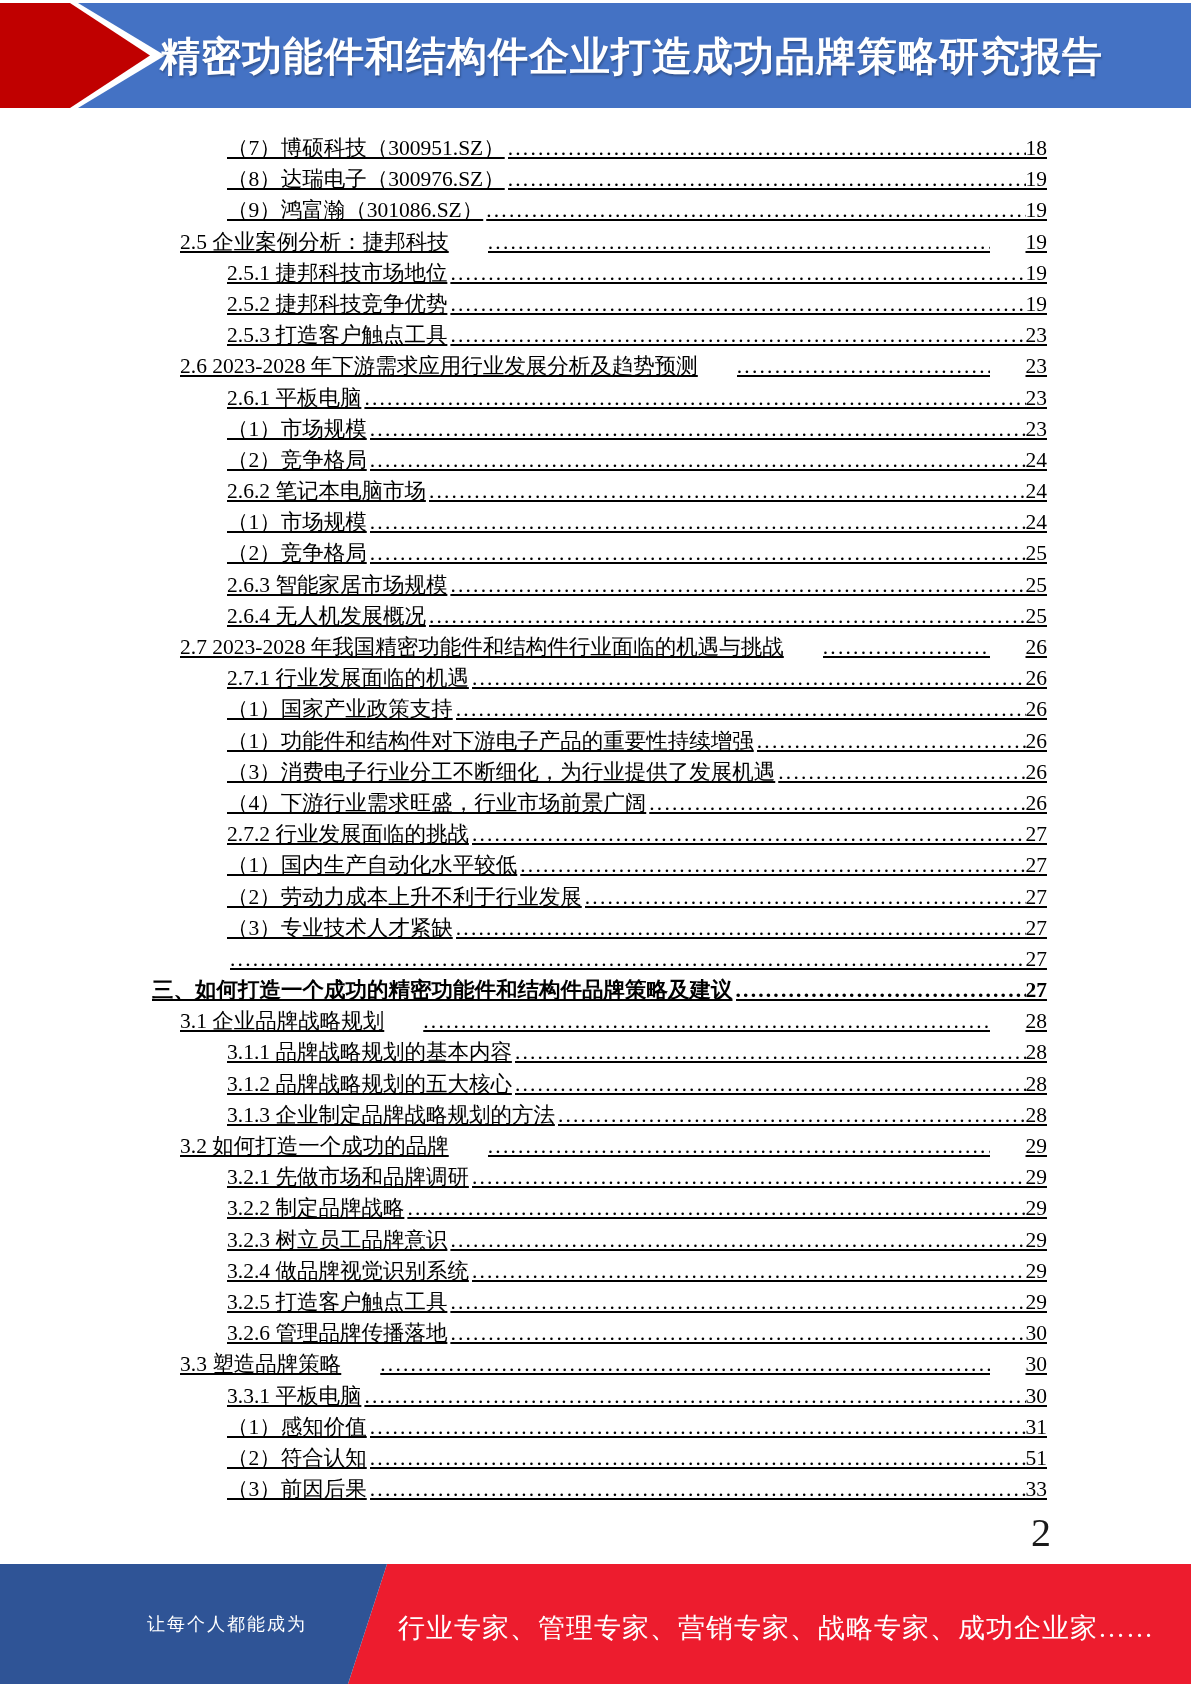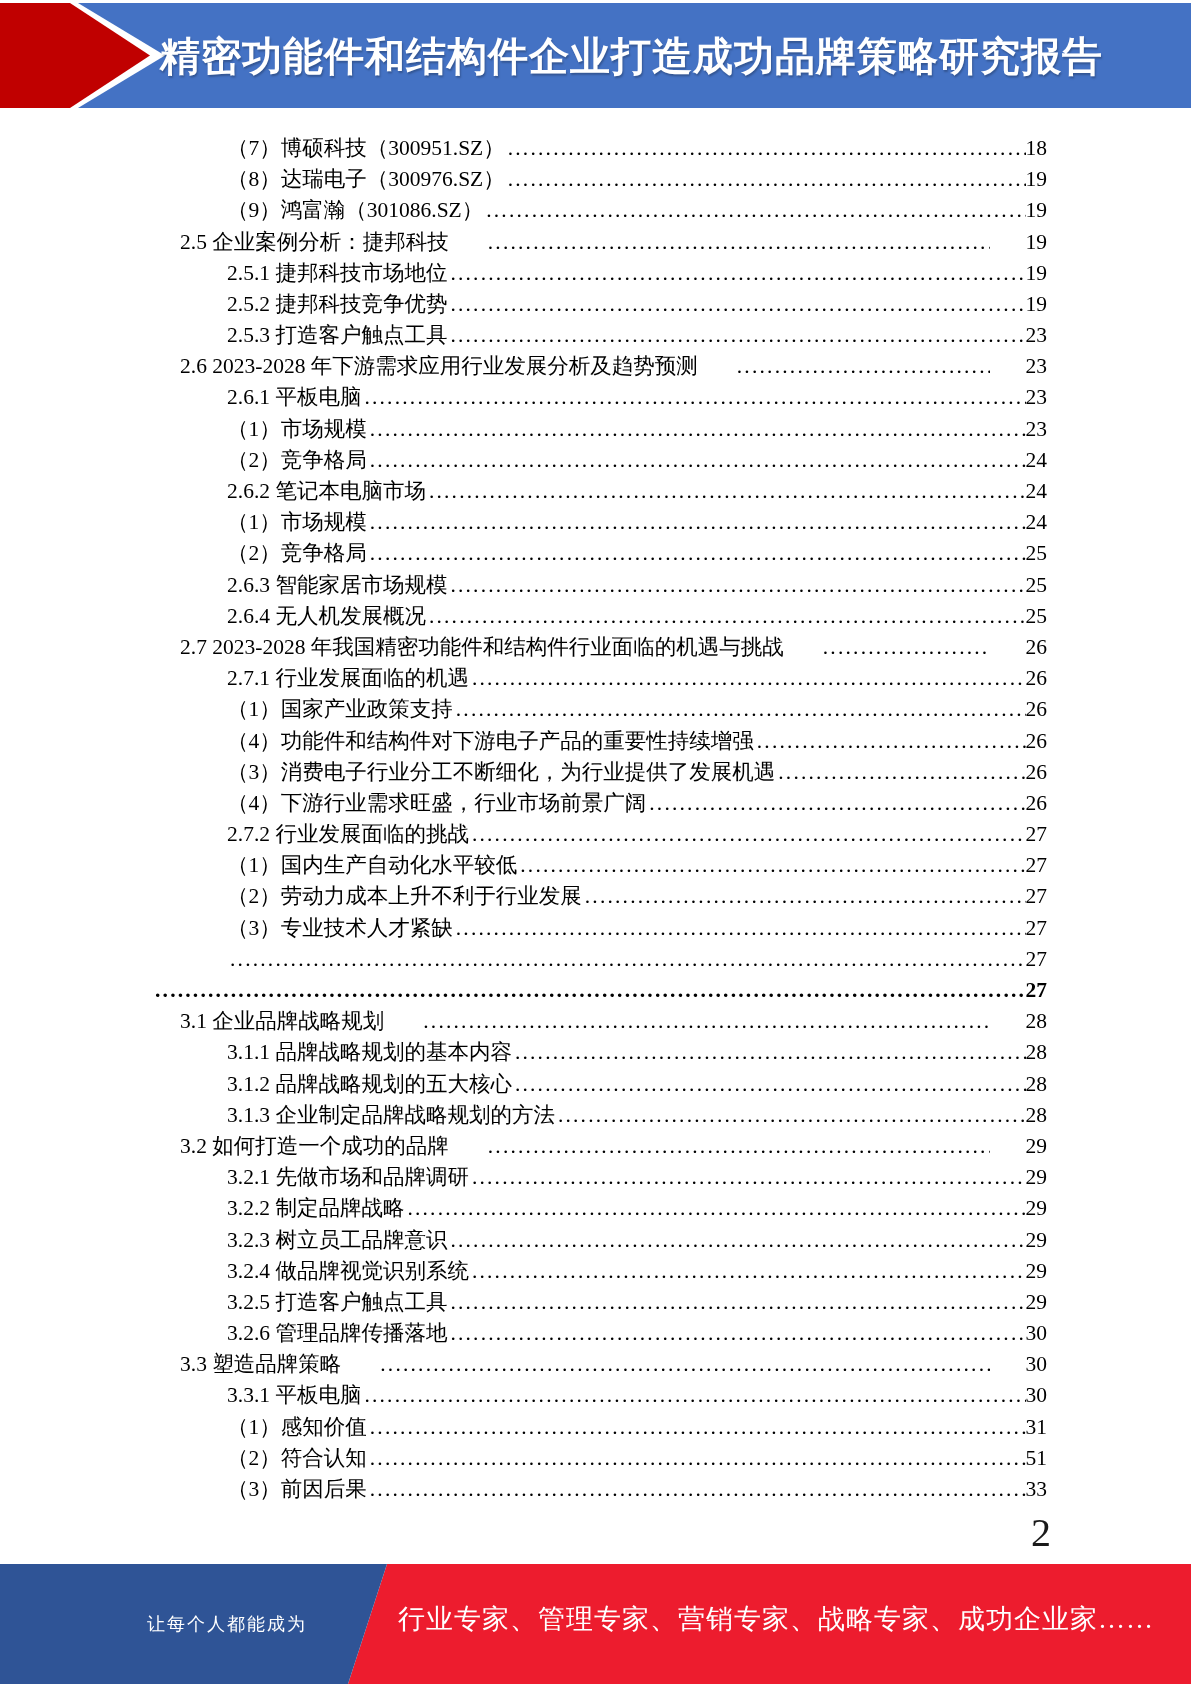--- a/index.html
+++ b/index.html
@@ -16,22 +16,22 @@
     position:absolute;top:30px;left:160px;width:890px;height:46px;
     text-align:center;font-family:"Liberation Sans","DejaVu Sans",sans-serif;
     font-weight:bold;font-size:40px;line-height:46px;color:#ffffff;
     letter-spacing:1px;text-shadow:1px 2px 2px rgba(0,0,0,0.25);
     white-space:nowrap;
   }
 
   
   .toc{position:absolute;top:133px;left:150px;width:897px;}
   .row{
-    display:flex;align-items:flex-end;height:31.2px;line-height:31.2px;
-    font-size:21.5px;white-space:nowrap;
+    display:flex;align-items:flex-start;height:31.2px;line-height:31.2px;
+    font-size:21.5px;white-space:nowrap;text-decoration:underline;
   }
   .row .lbl{white-space:nowrap;flex:0 0 auto;}
   .row .dots{
     flex:1 1 auto;overflow:hidden;white-space:nowrap;margin-left:3px;min-width:10px;
   }
   .row .dots::after{
     content:"..................................................................................................................................................................................................................................................................";
     letter-spacing:2.2px;
   }
   .row .pg{flex:0 0 auto;white-space:nowrap;}
@@ -47,21 +47,21 @@
 
   
   .ftr{position:absolute;top:1564px;left:0;width:1191px;height:120px;}
   .ftr svg{position:absolute;top:0;left:0;}
   .ftr-left{
     position:absolute;top:44px;left:147px;
     font-size:18px;line-height:32px;color:#ffffff;letter-spacing:2px;
     white-space:nowrap;
   }
   .ftr-right{
-    position:absolute;top:39px;left:398px;
+    position:absolute;top:48px;left:398px;
     font-size:27px;line-height:33px;color:#ffffff;letter-spacing:1px;
     white-space:nowrap;
   }
 </style>
 </head>
 <body>
 
 <div class="page">
 
   <div class="hdr-band">
@@ -162,21 +162,21 @@
         <span class="lbl">2.7.1 行业发展面临的机遇</span>
         <span class="dots"></span>
         <span class="pg">26</span>
       </div>
       <div class="row lv2">
         <span class="lbl">（1）国家产业政策支持</span>
         <span class="dots"></span>
         <span class="pg">26</span>
       </div>
       <div class="row lv2">
-        <span class="lbl">（4）功能件和结构件对下游电子产品的重要性持续增强</span>
+        <span class="lbl">（1）功能件和结构件对下游电子产品的重要性持续增强</span>
         <span class="dots"></span>
         <span class="pg">26</span>
       </div>
       <div class="row lv2">
         <span class="lbl">（3）消费电子行业分工不断细化，为行业提供了发展机遇</span>
         <span class="dots"></span>
         <span class="pg">26</span>
       </div>
       <div class="row lv2">
         <span class="lbl">（4）下游行业需求旺盛，行业市场前景广阔</span>
@@ -201,20 +201,21 @@
       <div class="row lv2">
         <span class="lbl">（3）专业技术人才紧缺</span>
         <span class="dots"></span>
         <span class="pg">27</span>
       </div>
       <div class="row lv2">
         <span class="dots"></span>
         <span class="pg">27</span>
       </div>
       <div class="row lv0">
+        <span class="lbl">三、如何打造一个成功的精密功能件和结构件品牌策略及建议</span>
         <span class="dots"></span>
         <span class="pg">27</span>
       </div>
       <div class="row lv1">
         <span class="lbl">3.1 企业品牌战略规划</span>
         <span class="dots"></span>
         <span class="pg">28</span>
       </div>
       <div class="row lv2">
         <span class="lbl">3.1.1 品牌战略规划的基本内容</span>

